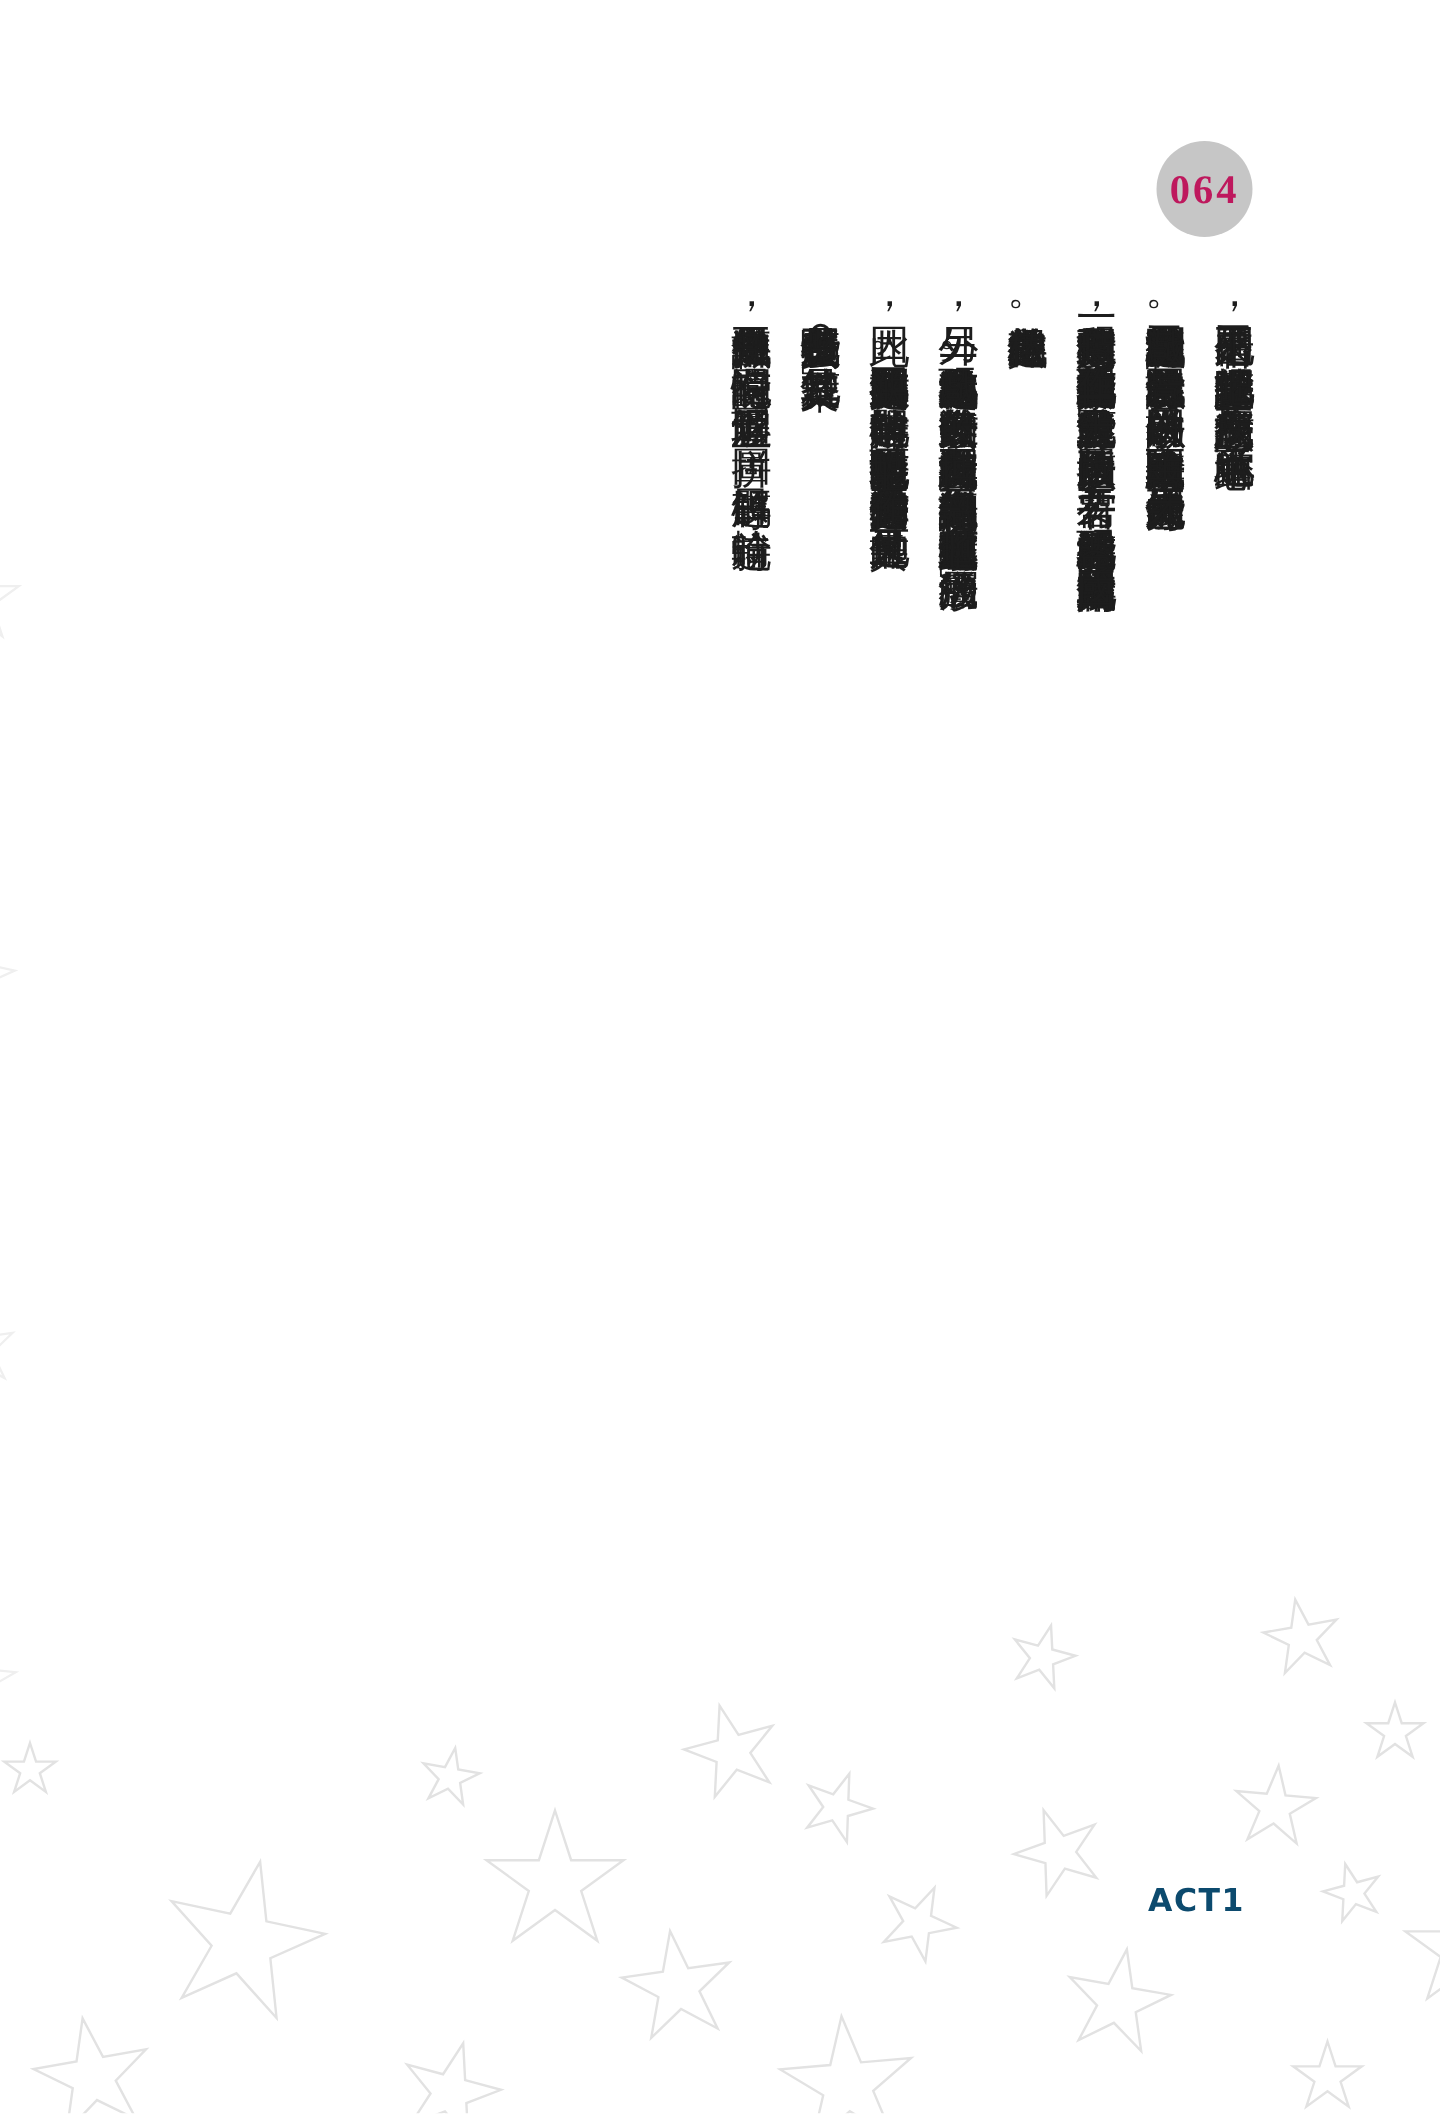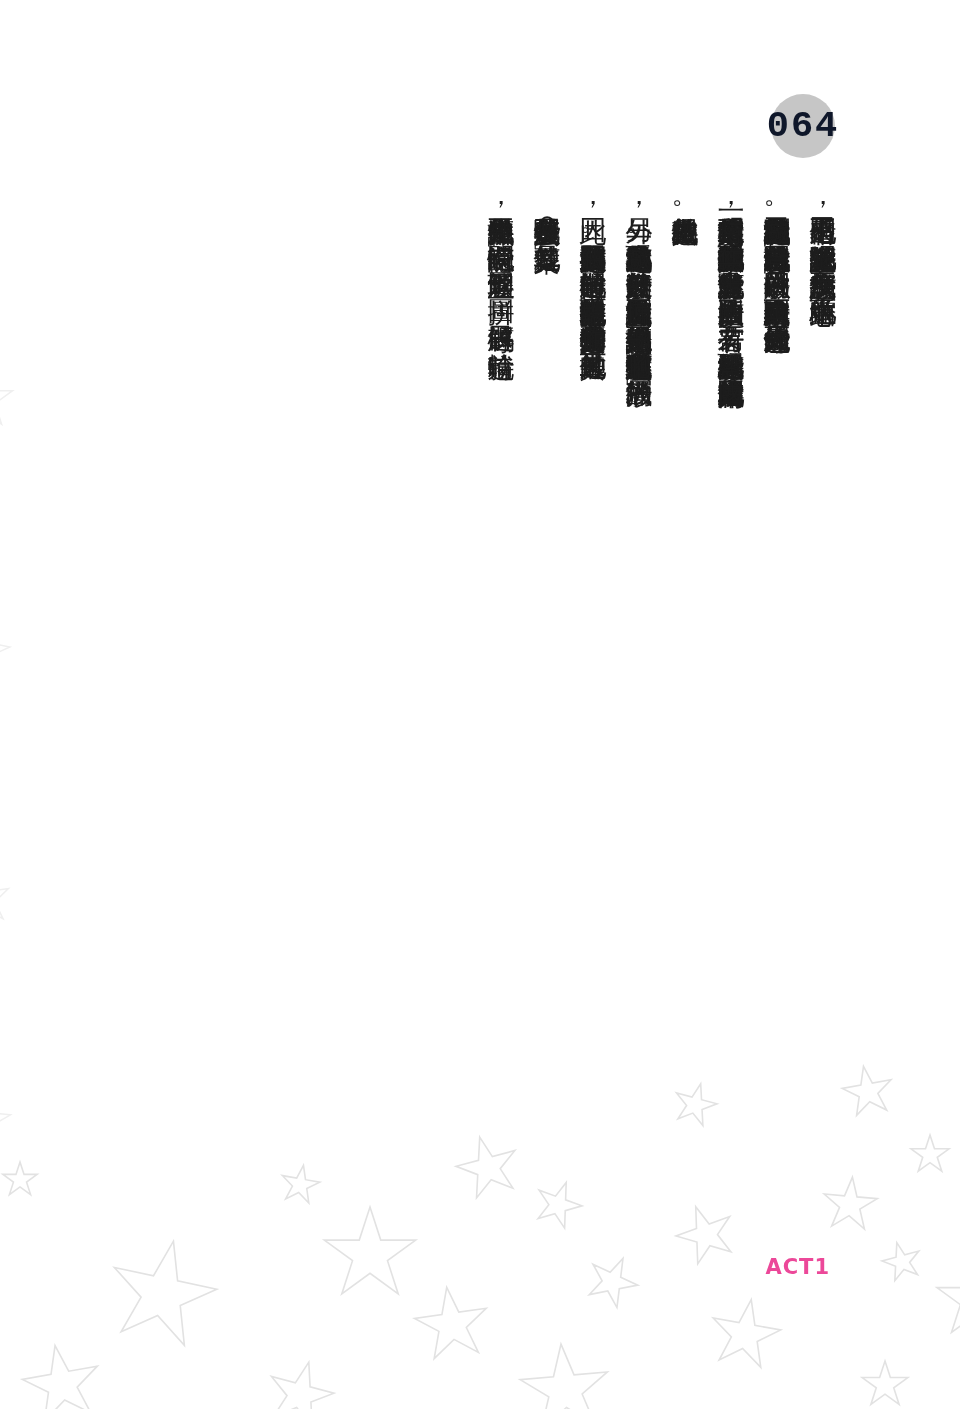--- a/index.html
+++ b/index.html
@@ -6,31 +6,31 @@
   .page{
     position:relative;width:960px;height:1409px;background:#ffffff;overflow:hidden;
     font-family:"Liberation Serif","DejaVu Serif",serif;
   }
   .stars{position:absolute;left:0;top:0;width:960px;height:1409px;pointer-events:none;}
   .badge{
     position:absolute;left:771px;top:94px;width:64px;height:64px;border-radius:50%;
     background:#c6c6c6;display:flex;align-items:center;justify-content:center;
   }
   .badge span{
-    font-family:Liberation Mono, monospace;font-weight:bold;
-    font-size:37px;letter-spacing:2px;color:#0f172a;
+    font-family:Liberation Serif, serif;font-weight:bold;
+    font-size:27px;letter-spacing:2px;color:#be185d;
   }
   .text-block{
     position:absolute;top:170px;right:114px;height:1053px;
     writing-mode:vertical-rl;text-orientation:mixed;
     font-size:27px;line-height:46px;color:#1d1d1d;
   }
   .text-block p{margin:0;padding:0;text-indent:27px;}
   .footer{
-    position:absolute;top:1256px;right:130px;text-align:center;color:#ec4899;
+    position:absolute;top:1256px;right:130px;text-align:center;color:#0c4a6e;
     font-family:"DejaVu Sans","Liberation Sans",sans-serif;font-weight:bold;
   }
   .footer .act{font-size:21px;letter-spacing:1px;line-height:1.1;}
   .footer .title{font-size:25px;margin-top:3px;letter-spacing:0;line-height:1.15;}
 </style>
 </head>
 <body>
 
 <div class="page">
 

